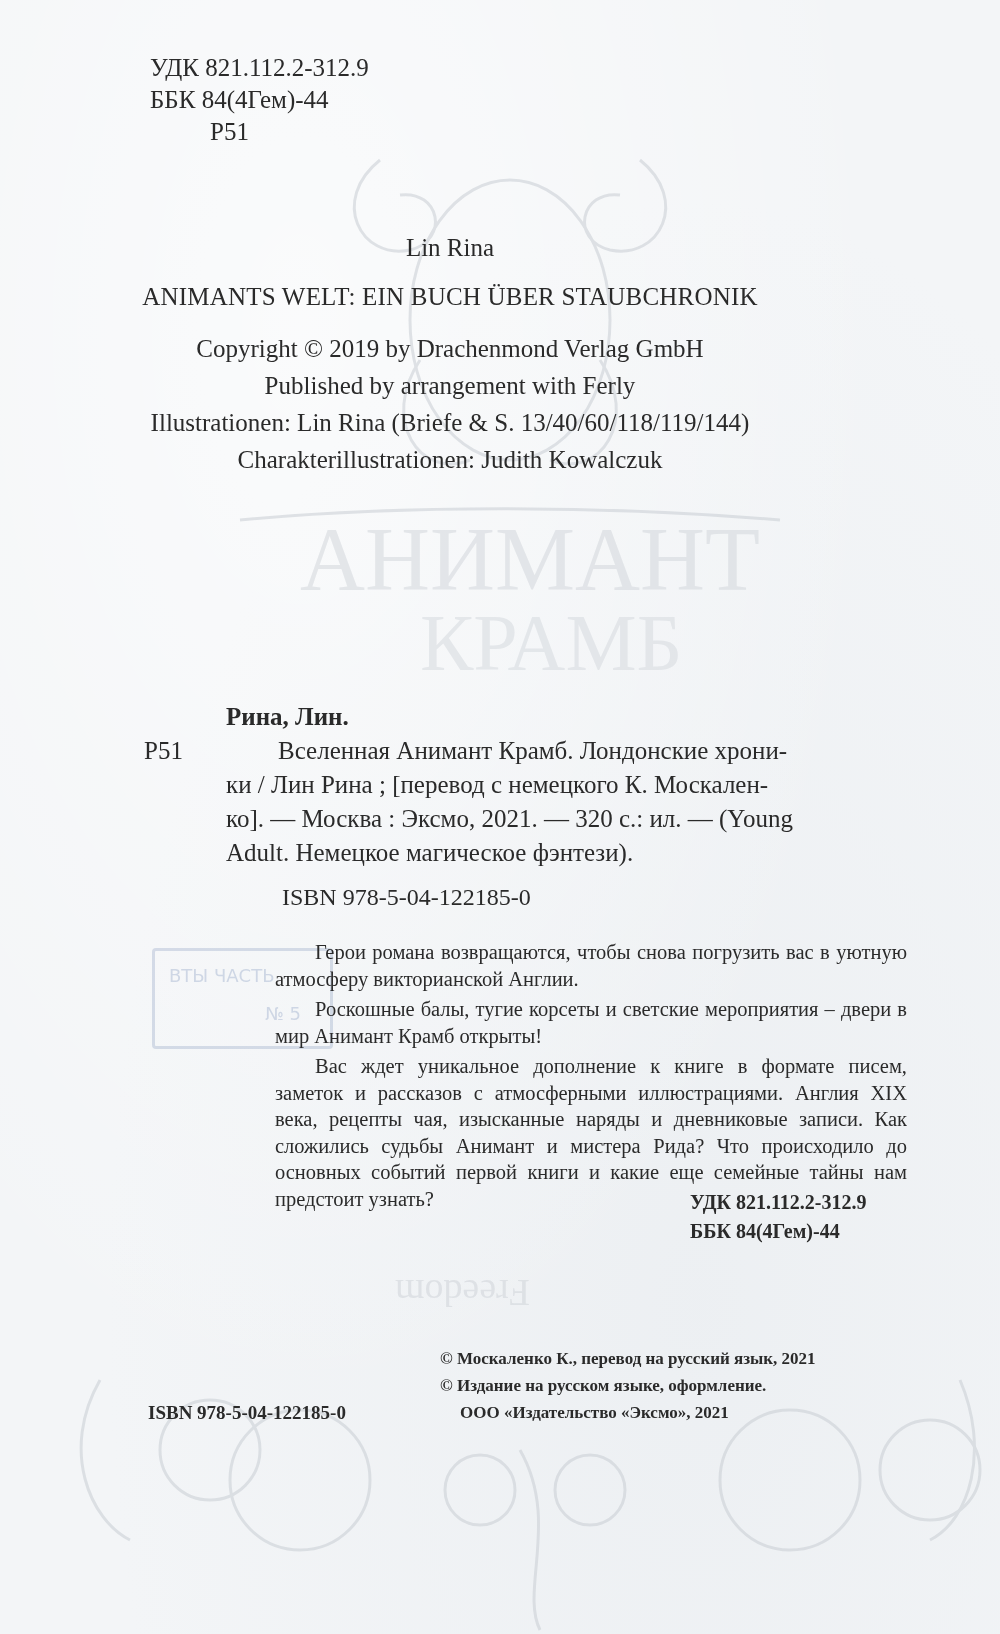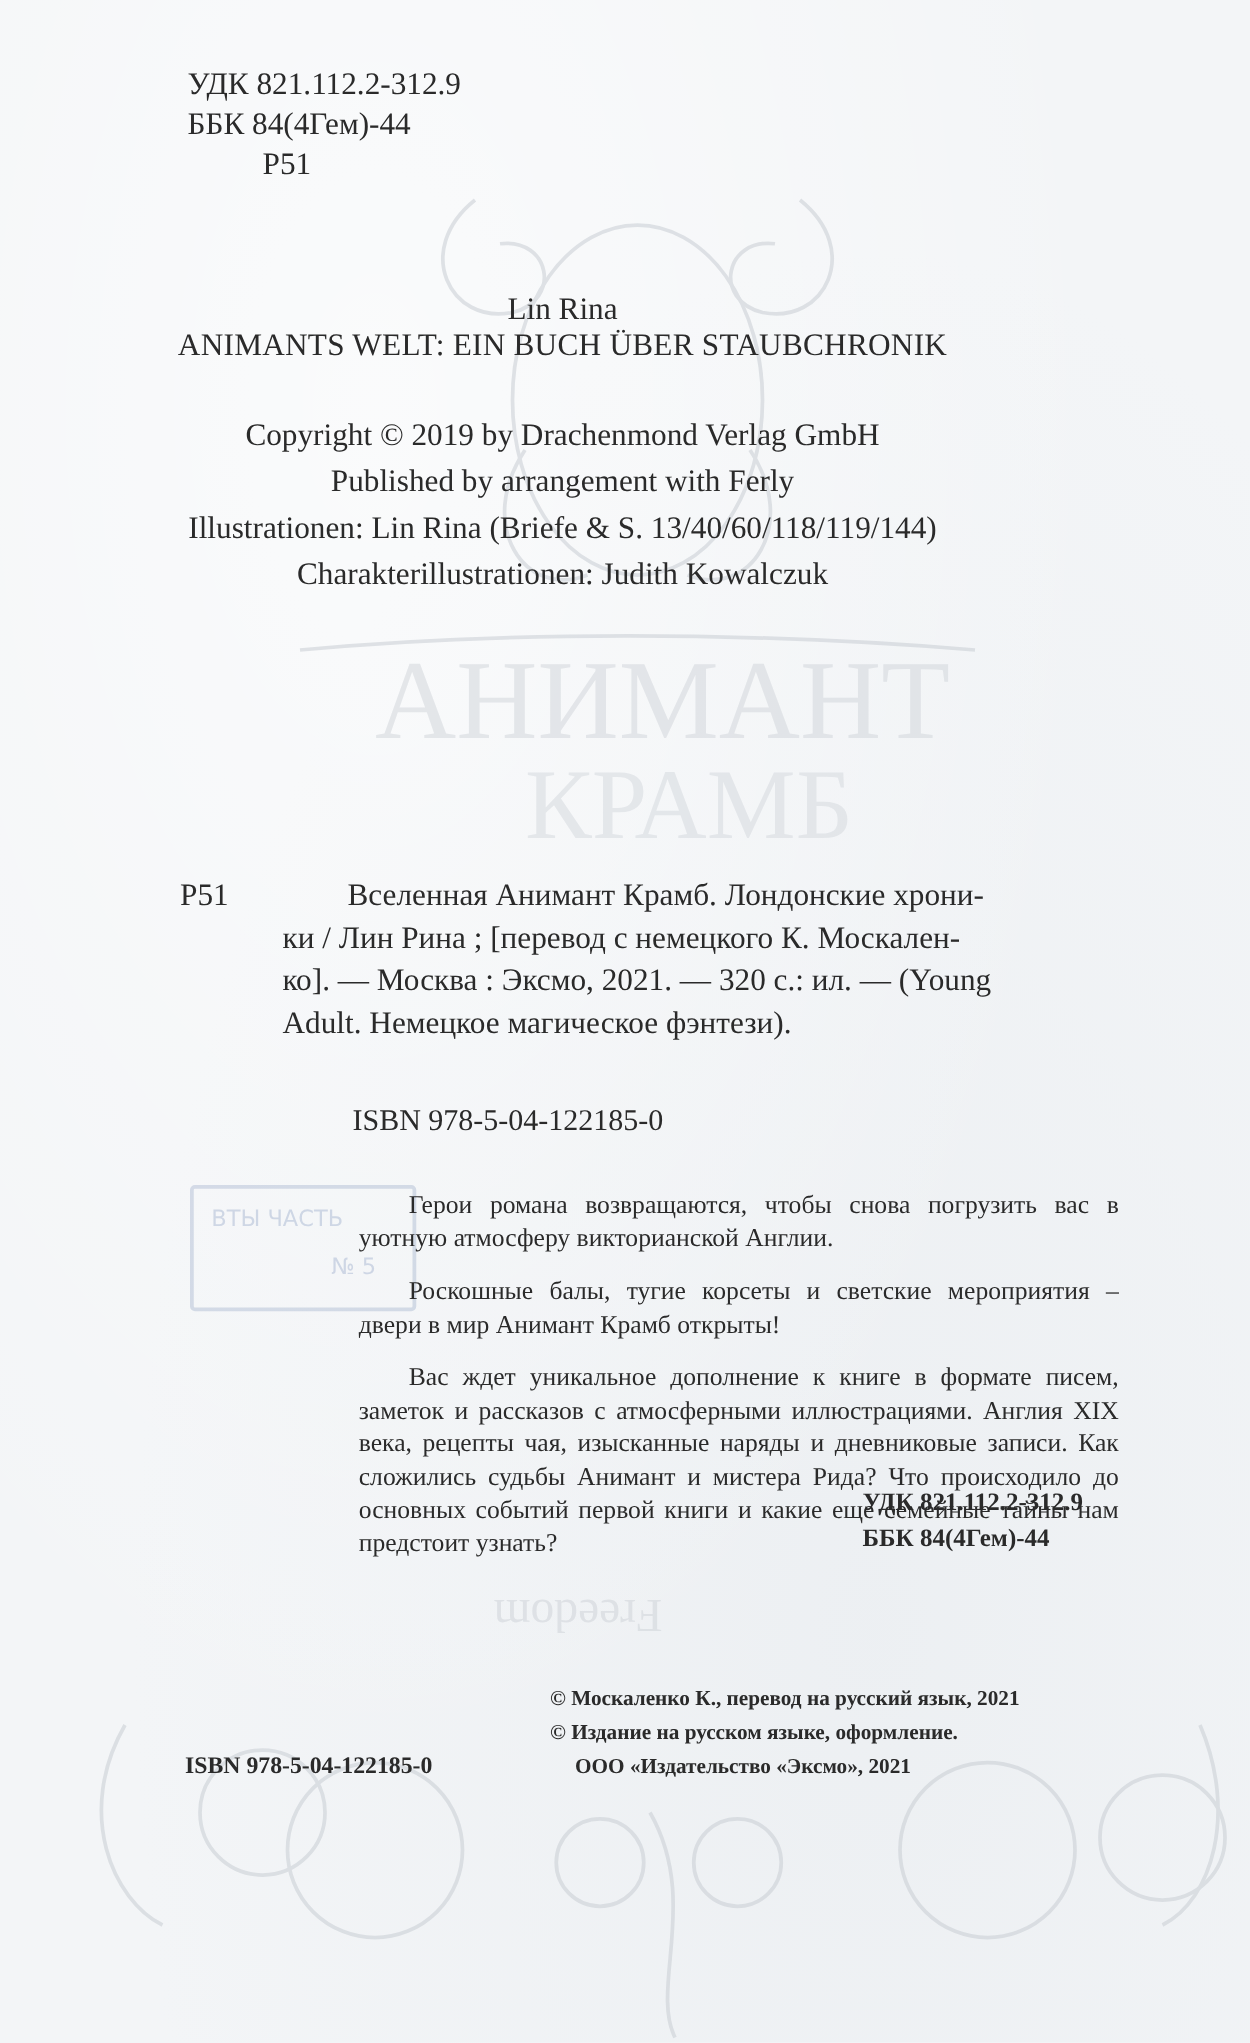--- a/index.html
+++ b/index.html
@@ -38,21 +38,21 @@
       font-size: 25px; line-height: 32px;
     }
     .udk-top .p51 { padding-left: 60px; }
 
     .center-block {
       left: 0; width: 900px;
       text-align: center;
       font-size: 25px;
     }
     .original-author { top: 232px; line-height: 32px; }
-    .original-title { top: 260px; line-height: 34px; letter-spacing: 0.2px; }
+    .original-title { top: 280px; line-height: 34px; letter-spacing: 0.2px; }
     .credits { top: 330px; line-height: 37px; }
     .credits div { white-space: nowrap; }
 
     .biblio {
       left: 144px; top: 700px; width: 770px;
       font-size: 25px; line-height: 34px;
     }
     .biblio .author-heading {
       margin-left: 82px;
       font-weight: bold;
@@ -61,21 +61,21 @@
     .isbn-main {
       left: 282px; top: 882px;
       font-size: 24px; line-height: 30px;
     }
     .annotation {
       left: 271px; top: 935px; width: 640px;
       font-size: 20.5px; line-height: 26.5px;
       text-align: justify;
     }
     .annotation p {
-      margin: 16px;
+      margin: 4px;
       text-indent: 40px;
     }
     .udk-bottom {
       left: 690px; top: 1188px;
       font-size: 20px; line-height: 29px;
       font-weight: bold;
     }
     .copyright-ru {
       left: 440px; top: 1345px;
       font-size: 17px; line-height: 27px;
@@ -145,20 +145,21 @@
   <div class="abs center-block original-title">ANIMANTS WELT: EIN BUCH ÜBER STAUBCHRONIK</div>
 
   <div class="abs center-block credits">
     <div>Copyright © 2019 by Drachenmond Verlag GmbH</div>
     <div>Published by arrangement with Ferly</div>
     <div>Illustrationen: Lin Rina (Briefe &amp; S. 13/40/60/118/119/144)</div>
     <div>Charakterillustrationen: Judith Kowalczuk</div>
   </div>
 
   <div class="abs biblio">
+    <div class="author-heading">Рина, Лин.</div>
     <div style="position:relative;">
       <span style="position:absolute; left:0; top:0;">Р51</span>
       <div style="margin-left:82px; width:700px;">
         <div style="padding-left:52px; white-space:nowrap;">Вселенная Анимант Крамб. Лондонские хрони-</div>
         <div style="white-space:nowrap;">ки / Лин Рина ; [перевод с немецкого К. Москален-</div>
         <div style="white-space:nowrap;">ко]. — Москва : Эксмо, 2021. — 320 с.: ил. — (Young</div>
         <div style="white-space:nowrap;">Adult. Немецкое магическое фэнтези).</div>
       </div>
     </div>
   </div>

